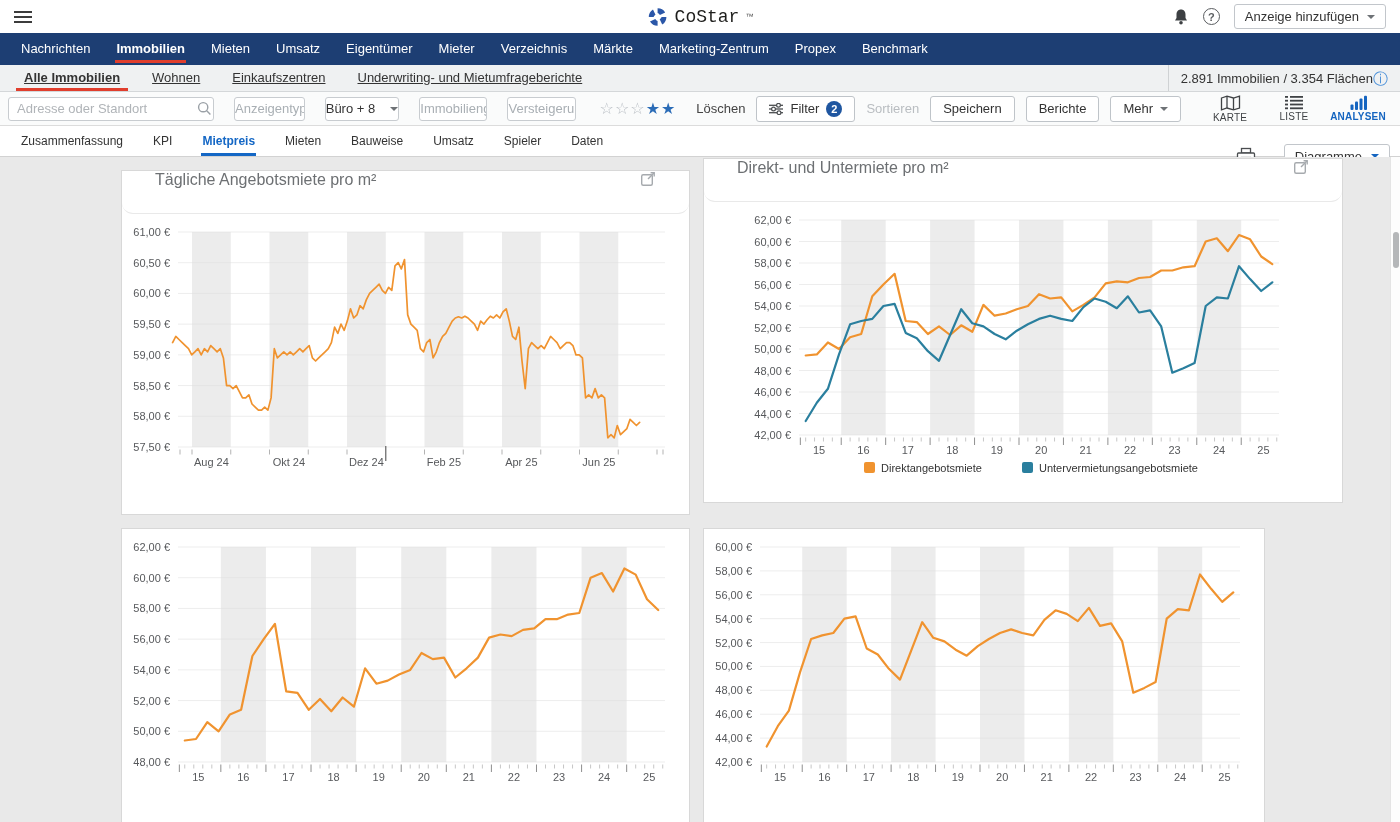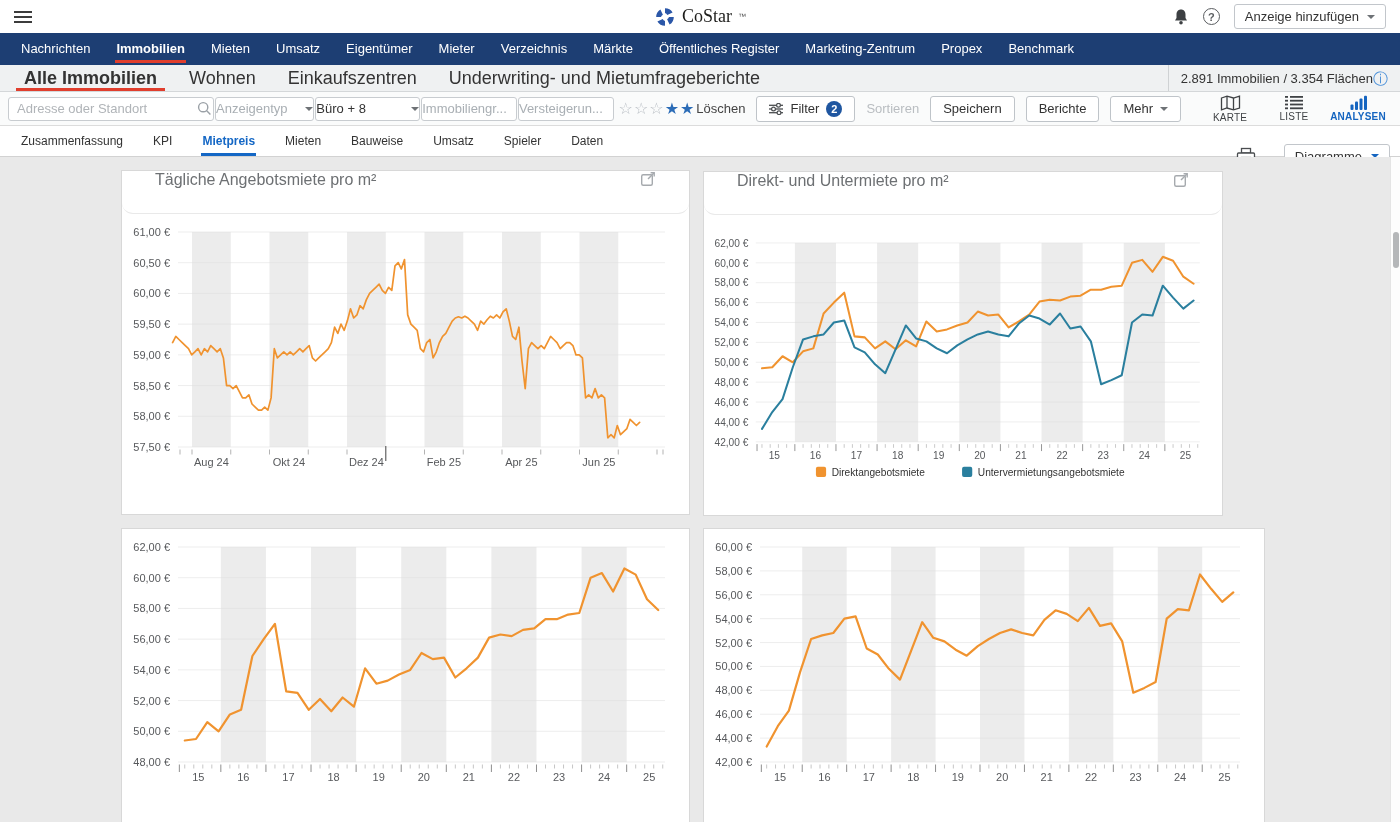--- a/index.html
+++ b/index.html
@@ -3,46 +3,46 @@
 <meta charset="utf-8">
 <style>
   * { box-sizing: border-box; margin: 0; padding: 0; }
   html,body { width:1400px; height:822px; overflow:hidden; font-family:"Liberation Sans",sans-serif; background:#e9e9e9; }
 
   
   .topbar { height:33px; background:#fff; display:flex; align-items:center; padding:0 14px; position:relative; }
   .hamburger { width:18px; cursor:pointer; display:flex; flex-direction:column; gap:3px; }
   .hamburger i { display:block; height:2px; background:#3c3c3c; }
   .logo { position:absolute; left:50%; transform:translateX(-50%); display:flex; align-items:center; gap:6px; }
-  .logo-text { font-family:Liberation Serif, serif; font-size:18px; color:#1e1e1c; }
+  .logo-text { font-family:Liberation Mono, monospace; font-size:18px; color:#1e1e1c; }
   .logo-tm { font-size:8px; vertical-align:super; color:#555; }
   .topbar-right { margin-left:auto; display:flex; align-items:center; gap:14px; }
   .help-icon { width:17px; height:17px; border:1.5px solid #5a5d60; border-radius:50%; color:#5a5d60;
                font-size:11px; font-weight:bold; display:flex; align-items:center; justify-content:center; }
   .add-btn { height:25px; border:1px solid #c2c6cb; border-radius:3px; background:#fff; padding:0 10px;
              font-size:13px; color:#333; display:flex; align-items:center; gap:8px; cursor:pointer; }
   .caret { width:0; height:0; border-left:4px solid transparent; border-right:4px solid transparent; border-top:4.5px solid #6e7276; }
 
   
   .mainnav { height:32px; background:#1d3e73; display:flex; align-items:stretch; padding:0 8px; }
   .mainnav .item { position:relative; color:#fff; font-size:13px; line-height:32px; padding:0 13px; cursor:pointer; white-space:nowrap; }
   .mainnav .item.active { font-weight:bold;text-align:right; }
   .mainnav .item.active::after { content:''; position:absolute; left:12px; right:12px; bottom:2px; height:3px; background:#e03e2d; }
 
   
   .subnav { height:27px; background:#eff1f2; border-bottom:1px solid #d4d7d9; display:flex; align-items:stretch; padding-left:8px; }
-  .subnav .item { position:relative; font-size:18px; color:#333; line-height:26px; padding:0 16px; cursor:pointer; white-space:nowrap; }
+  .subnav .item { position:relative; font-size:13px; color:#333; line-height:26px; padding:0 16px; cursor:pointer; white-space:nowrap;text-decoration:underline; }
   .subnav .item.active { font-weight:bold; }
   .subnav .item.active::after { content:''; position:absolute; left:8px; right:8px; bottom:0; height:3px; background:#e03e2d; }
   .subnav-right { margin-left:auto; display:flex; align-items:center; border-left:1px solid #cfd2d4; padding:0 12px; }
   .subnav-right .count { font-size:13px; color:#333; }
   .info-icon { color:#4a90d9; font-size:15px; line-height:1; cursor:pointer; }
 
   
-  .filterbar { height:34px; background:#fafbfb; border-bottom:1px solid #dcdcdc; display:flex; align-items:center; padding:0 12px 0 8px; gap:1px; }
+  .filterbar { height:34px; background:#fafbfb; border-bottom:1px solid #dcdcdc; display:flex; align-items:center; padding:0 12px 0 8px; gap:20px; }
   .search { width:206px; height:24px; background:#fff; border:1px solid #c8ccd0; border-radius:3px; display:flex; align-items:center; }
   .search input { flex:1; border:none; outline:none; font-size:13px; padding:0 4px 0 8px; color:#333; background:transparent; font-family:inherit; }
   .search input::placeholder { color:#b0b4b8; }
   .search svg { margin-right:6px; flex:none; }
   .dd { height:24px; background:#fff; border:1px solid #c8ccd0; border-radius:3px; display:flex; align-items:center;
         justify-content:space-between; padding:0 0; font-size:13px; color:#333; cursor:pointer; white-space:nowrap; overflow:hidden; }
   .dd.muted span { color:#a9afb4; }
   .stars { display:flex; align-items:center; font-size:16px; letter-spacing:1px; margin-left:4px; cursor:pointer; }
   .star-off { color:#b9bec4; }
   .star-on { color:#2b6cb7; }
@@ -115,21 +115,20 @@
 
 <div class="mainnav">
   <div class="item">Nachrichten</div>
   <div class="item active">Immobilien</div>
   <div class="item">Mieten</div>
   <div class="item">Umsatz</div>
   <div class="item">Eigentümer</div>
   <div class="item">Mieter</div>
   <div class="item">Verzeichnis</div>
   <div class="item">Märkte</div>
-  <div class="item">Öffentliches Register</div>
   <div class="item">Marketing-Zentrum</div>
   <div class="item">Propex</div>
   <div class="item">Benchmark</div>
 </div>
 
 <div class="subnav">
   <div class="item active">Alle Immobilien</div>
   <div class="item">Wohnen</div>
   <div class="item">Einkaufszentren</div>
   <div class="item">Underwriting- und Mietumfrageberichte</div>
@@ -307,21 +306,21 @@
         <text x="89.375" y="252" text-anchor="middle" font-size="11" fill="#57595c">Aug 24</text>
         <text x="166.875" y="252" text-anchor="middle" font-size="11" fill="#57595c">Okt 24</text>
         <text x="244.375" y="252" text-anchor="middle" font-size="11" fill="#57595c">Dez 24</text>
         <text x="321.875" y="252" text-anchor="middle" font-size="11" fill="#57595c">Feb 25</text>
         <text x="399.375" y="252" text-anchor="middle" font-size="11" fill="#57595c">Apr 25</text>
         <text x="476.875" y="252" text-anchor="middle" font-size="11" fill="#57595c">Jun 25</text>
         <polyline points="50.6,128.6 53.8,122.4 57.0,125.5 60.2,128.6 63.3,131.6 66.5,134.7 69.7,140.9 72.9,137.8 76.0,134.7 79.2,140.9 82.4,134.7 85.6,137.8 88.7,131.6 91.9,134.7 95.1,137.8 98.3,134.7 101.4,143.9 104.6,171.6 107.8,171.6 111.0,174.6 114.2,171.6 117.3,177.7 120.5,183.9 123.7,183.9 126.9,180.8 130.0,190.0 133.2,193.1 136.4,196.1 139.6,196.1 142.7,193.1 145.9,196.1 149.1,183.9 152.3,134.7 155.4,143.9 158.6,140.9 161.8,137.8 165.0,140.9 168.2,137.8 171.3,140.9 174.5,137.8 177.7,134.7 180.9,137.8 184.0,134.7 187.2,131.6 190.4,143.9 193.6,147.0 196.7,143.9 199.9,140.9 203.1,137.8 206.3,134.7 209.4,128.6 212.6,113.2 215.8,119.4 219.0,110.1 222.2,116.3 225.3,107.1 228.5,94.8 231.7,104.0 234.9,100.9 238.0,91.7 241.2,94.8 244.4,85.6 247.6,79.4 250.7,76.4 253.9,73.3 257.1,70.2 260.3,76.4 263.4,79.4 266.6,73.3 269.8,76.4 273.0,51.8 276.2,48.7 279.3,54.9 282.5,45.6 285.7,100.9 288.9,110.1 292.0,113.2 295.2,116.3 298.4,134.7 301.6,137.8 304.7,128.6 307.9,125.5 311.1,143.9 314.3,137.8 317.4,128.6 320.6,122.4 323.8,119.4 327.0,113.2 330.2,107.1 333.3,104.0 336.5,102.8 339.7,104.0 342.9,102.2 346.0,104.0 349.2,107.1 352.4,110.1 355.6,116.3 358.7,107.1 361.9,110.1 365.1,105.8 368.3,102.2 371.4,104.0 374.6,100.9 377.8,104.0 381.0,97.9 384.2,94.8 387.3,107.1 390.5,122.4 393.7,125.5 396.9,113.2 400.0,147.0 403.2,174.6 406.4,134.7 409.6,128.6 412.7,131.6 415.9,134.7 419.1,131.6 422.3,134.7 425.4,128.6 428.6,122.4 431.8,125.5 435.0,128.6 438.2,134.7 441.3,131.6 444.5,128.6 447.7,128.6 450.9,131.6 454.0,140.9 457.2,140.9 460.4,143.9 463.6,183.9 466.7,180.8 469.9,183.9 473.1,174.6 476.3,183.9 479.4,180.8 482.6,183.9 485.8,223.8 489.0,220.7 492.2,223.8 495.3,211.5 498.5,220.7 501.7,217.6 504.9,214.6 508.0,205.4 511.2,208.4 514.4,211.5 517.6,208.4" fill="none" stroke="#F0932F" stroke-width="1.7" stroke-linejoin="round" stroke-linecap="round"></polyline>
       </svg>
   </div>
 
-  <div class="panel" style="left:703px; top:14px; width:520px; height:345px;">
+  <div class="panel" style="left:703px; top:1px; width:640px; height:345px;">
     <div class="panel-head">
       <span class="panel-title">Direkt- und Untermiete pro m²</span>
       <svg width="16" height="16" viewBox="0 0 16 16">
         <rect x="1.7" y="3.7" width="10.6" height="10.6" rx="1.5" fill="none" stroke="#a6aaae" stroke-width="1.4"></rect>
         <line x1="8" y1="8" x2="14.2" y2="1.8" stroke="#a6aaae" stroke-width="1.4"></line>
         <polyline points="10.6,1.8 14.2,1.8 14.2,5.4" fill="none" stroke="#a6aaae" stroke-width="1.4"></polyline>
       </svg>
     </div>
     <svg class="chart" id="chart-1" viewBox="0 0 560 301">
         <rect x="98.2222222222222" y="18" width="44.44444444444443" height="215" fill="#ececec"></rect>

